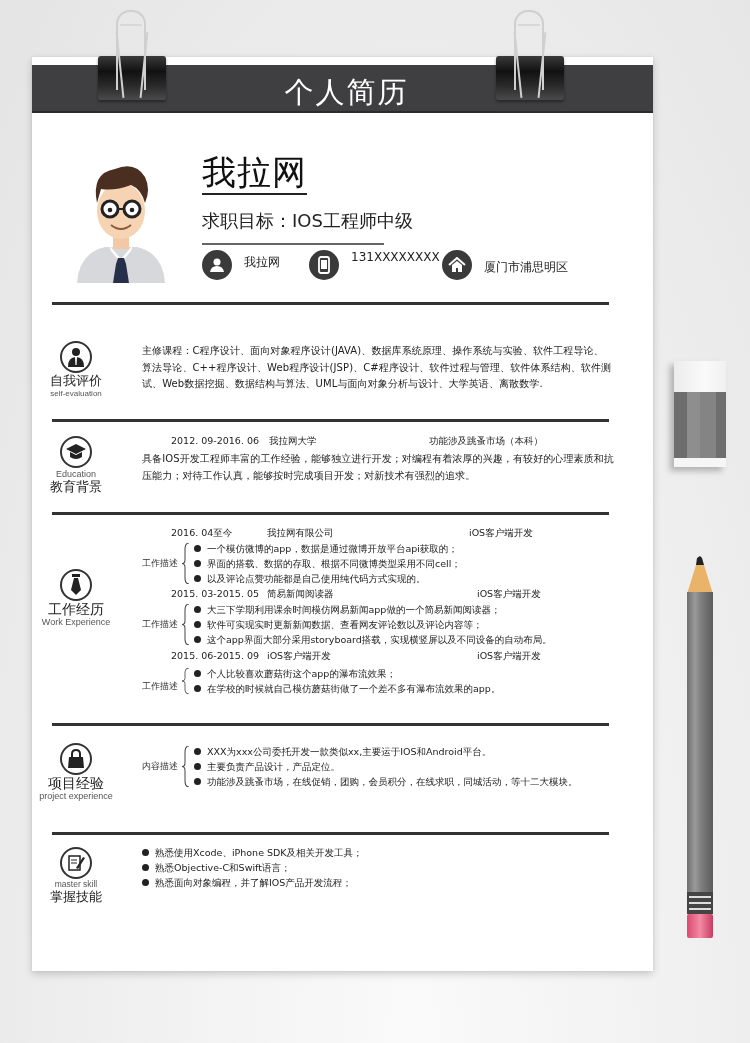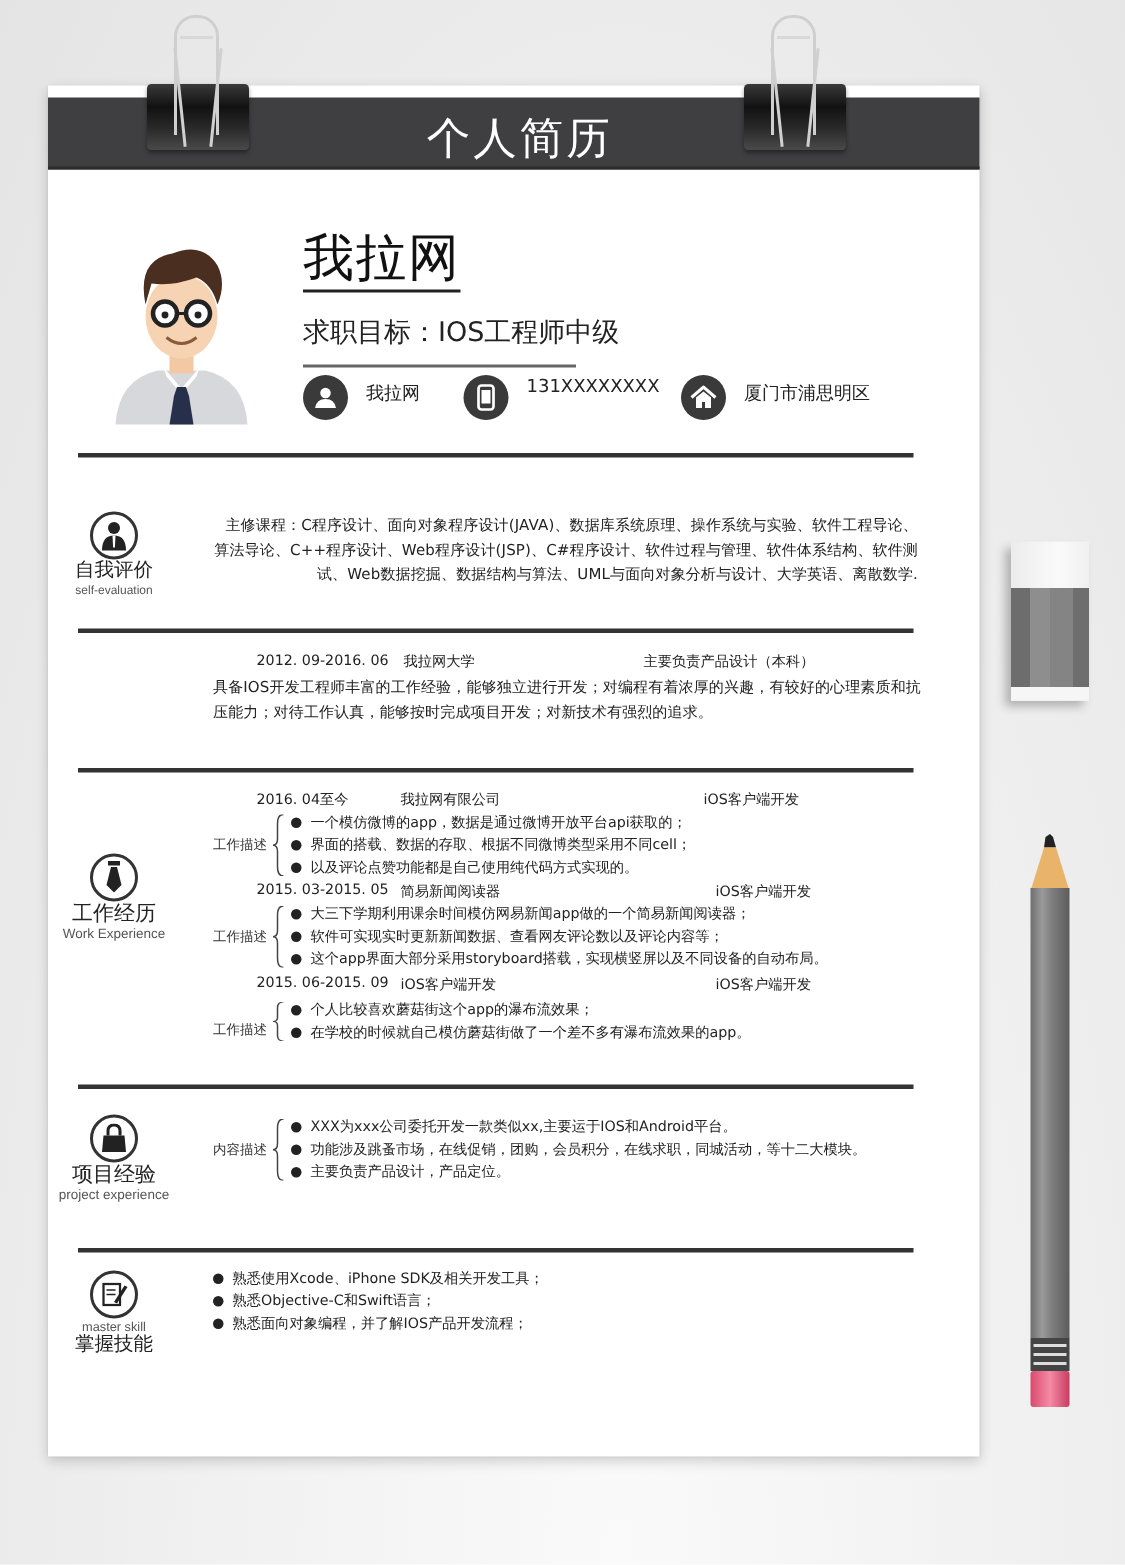--- a/index.html
+++ b/index.html
@@ -128,21 +128,21 @@
   </div>
   <div class="contact" style="left:277px;">
     <div class="circ">
       <svg width="16" height="18" viewBox="0 0 16 18">
           <rect x="3" y="1" width="10" height="16" rx="2" fill="none" stroke="#fff" stroke-width="1.8"></rect>
           <rect x="5" y="4" width="6" height="9" fill="#fff"></rect>
         </svg>
     </div>
     <div class="txt" style="margin-top:0;">131XXXXXXXX</div>
   </div>
-  <div class="contact" style="left:422px;">
+  <div class="contact" style="left:410px;align-items:center;">
     <div class="circ">
       <svg width="18" height="16" viewBox="0 0 18 16">
           <path d="M1 8 L9 1 L17 8" stroke="#fff" stroke-width="2" fill="none"></path>
           <path d="M4 8 L4 15 L8 15 L8 11 L10 11 L10 15 L14 15 L14 8 L9 4 Z" fill="#fff"></path>
         </svg>
     </div>
     <div class="txt">厦门市浦思明区</div>
   </div>
 
   <div class="rule" style="top:245px;"></div>
@@ -150,30 +150,40 @@
     <div class="sec-icon">
       <svg width="22" height="22" viewBox="0 0 22 22">
           <circle cx="11" cy="6" r="4" fill="#222"></circle>
           <path d="M3 21 Q3 11 11 11 Q19 11 19 21 Z" fill="#222"></path>
           <path d="M10 11 L12 11 L11.6 19 L10.4 19 Z" fill="#fff"></path>
         </svg>
     </div>
     <div class="sec-cn">自我评价</div>
     <div class="sec-en">self-evaluation</div>
   </div>
-  <div class="content" style="top:286px;text-align:right;">
+  <div class="content" style="top:286px;">
     <div class="para">主修课程：C程序设计、面向对象程序设计(JAVA)、数据库系统原理、操作系统与实验、软件工程导论、算法导论、C++程序设计、Web程序设计(JSP)、C#程序设计、软件过程与管理、软件体系结构、软件测试、Web数据挖掘、数据结构与算法、UML与面向对象分析与设计、大学英语、离散数学.</div>
   </div>
 
   <div class="rule" style="top:362px;"></div>
+  <div class="sec-icon-wrap" style="left:6px; top:379px;">
+    <div class="sec-icon">
+      <svg width="22" height="18" viewBox="0 0 22 18">
+          <path d="M1 6 L11 1 L21 6 L11 11 Z" fill="#222"></path>
+          <path d="M5 9 L5 14 Q11 18 17 14 L17 9 L11 12 Z" fill="#222"></path>
+        </svg>
+    </div>
+    <div class="sec-en" style="font-size:9px;margin-top:1px;">Education</div>
+    <div class="sec-cn">教育背景</div>
+  </div>
   <div class="content" style="top:378px;">
     <div class="row3" style="height:16px;">
       <span style="left:0;">2012. 09-2016. 06</span>
       <span style="left:98px;">我拉网大学</span>
-      <span style="left:258px;">主要负责产品设计（本科）</span>
+      <span style="left:258px;">功能涉及跳蚤市场（本科）</span>
     </div>
     <div class="para" style="width:475px;">具备IOS开发工程师丰富的工作经验，能够独立进行开发；对编程有着浓厚的兴趣，有较好的心理素质和抗压能力；对待工作认真，能够按时完成项目开发；对新技术有强烈的追求。</div>
   </div>
 
   <div class="rule" style="top:455px;"></div>
   <div class="sec-icon-wrap" style="left:0px; top:512px; width:88px;">
     <div class="sec-icon">
       <svg width="14" height="22" viewBox="0 0 14 22">
           <rect x="3" y="0" width="8" height="3" fill="#222"></rect>
           <path d="M5 4 L9 4 L12 16 L7 21 L2 16 Z" fill="#222"></path>
@@ -252,22 +262,22 @@
   <div class="content" style="top:687px;">
     <div class="group">
       <div class="lbl">内容描述</div>
       <div class="brace">
           <svg viewBox="0 0 8 40" preserveAspectRatio="none">
             <path d="M7 0 Q3 0 3 6 L3 16 Q3 20 0 20 Q3 20 3 24 L3 34 Q3 40 7 40" fill="none" stroke="#444" stroke-width="1"></path>
           </svg>
         </div>
       <ul class="bul">
         <li>XXX为xxx公司委托开发一款类似xx,主要运于IOS和Android平台。</li>
+        <li>主要负责产品设计，产品定位。</li>
         <li>功能涉及跳蚤市场，在线促销，团购，会员积分，在线求职，同城活动，等十二大模块。</li>
-        <li>主要负责产品设计，产品定位。</li>
       </ul>
     </div>
   </div>
 
   <div class="rule" style="top:775px;"></div>
   <div class="sec-icon-wrap" style="left:6px; top:790px;">
     <div class="sec-icon">
       <svg width="20" height="20" viewBox="0 0 20 20">
           <rect x="3" y="3" width="11" height="14" fill="none" stroke="#222" stroke-width="1.5"></rect>
           <line x1="5" y1="7" x2="11" y2="7" stroke="#222"></line>

